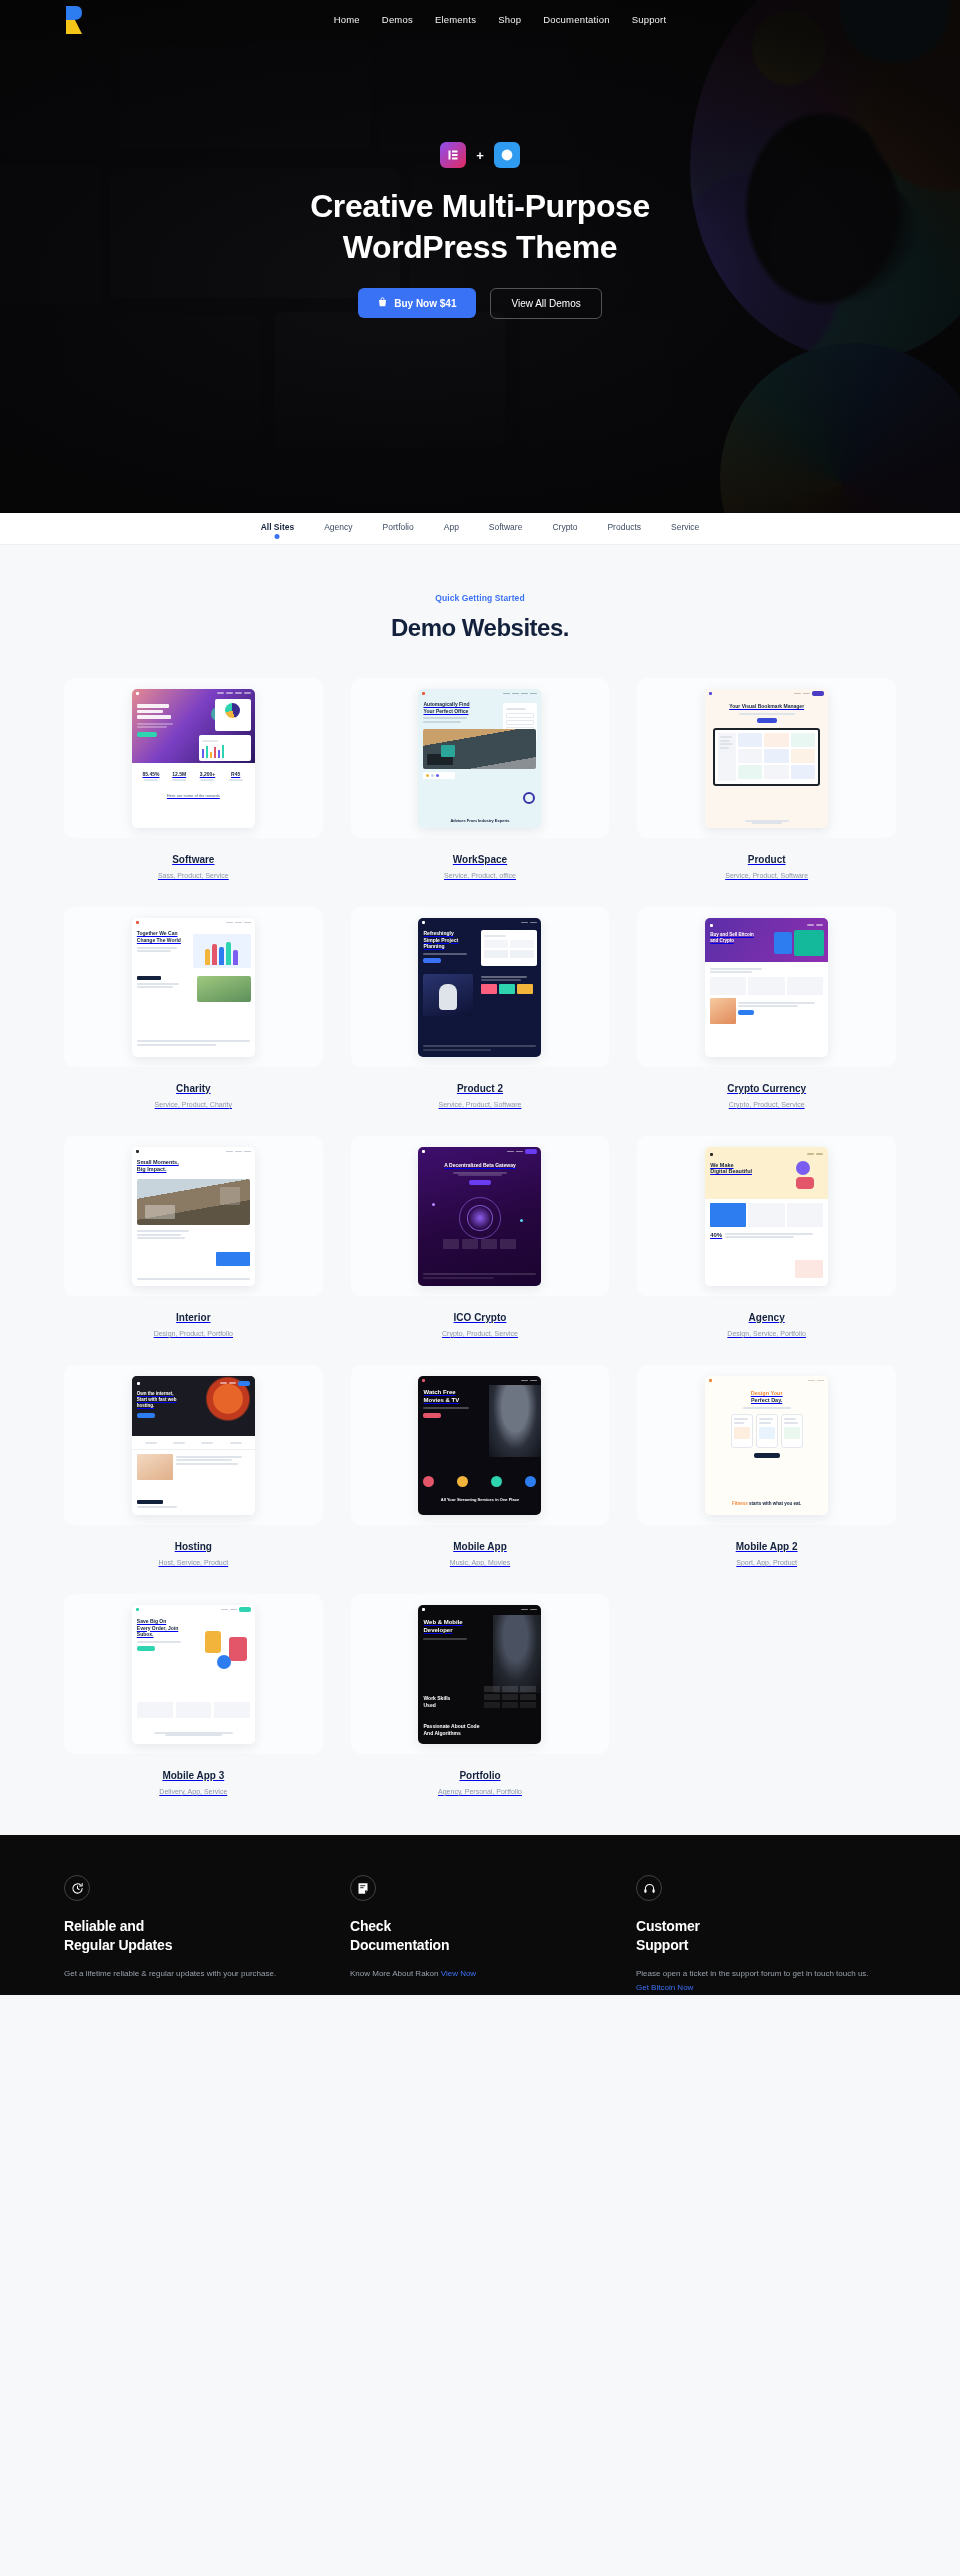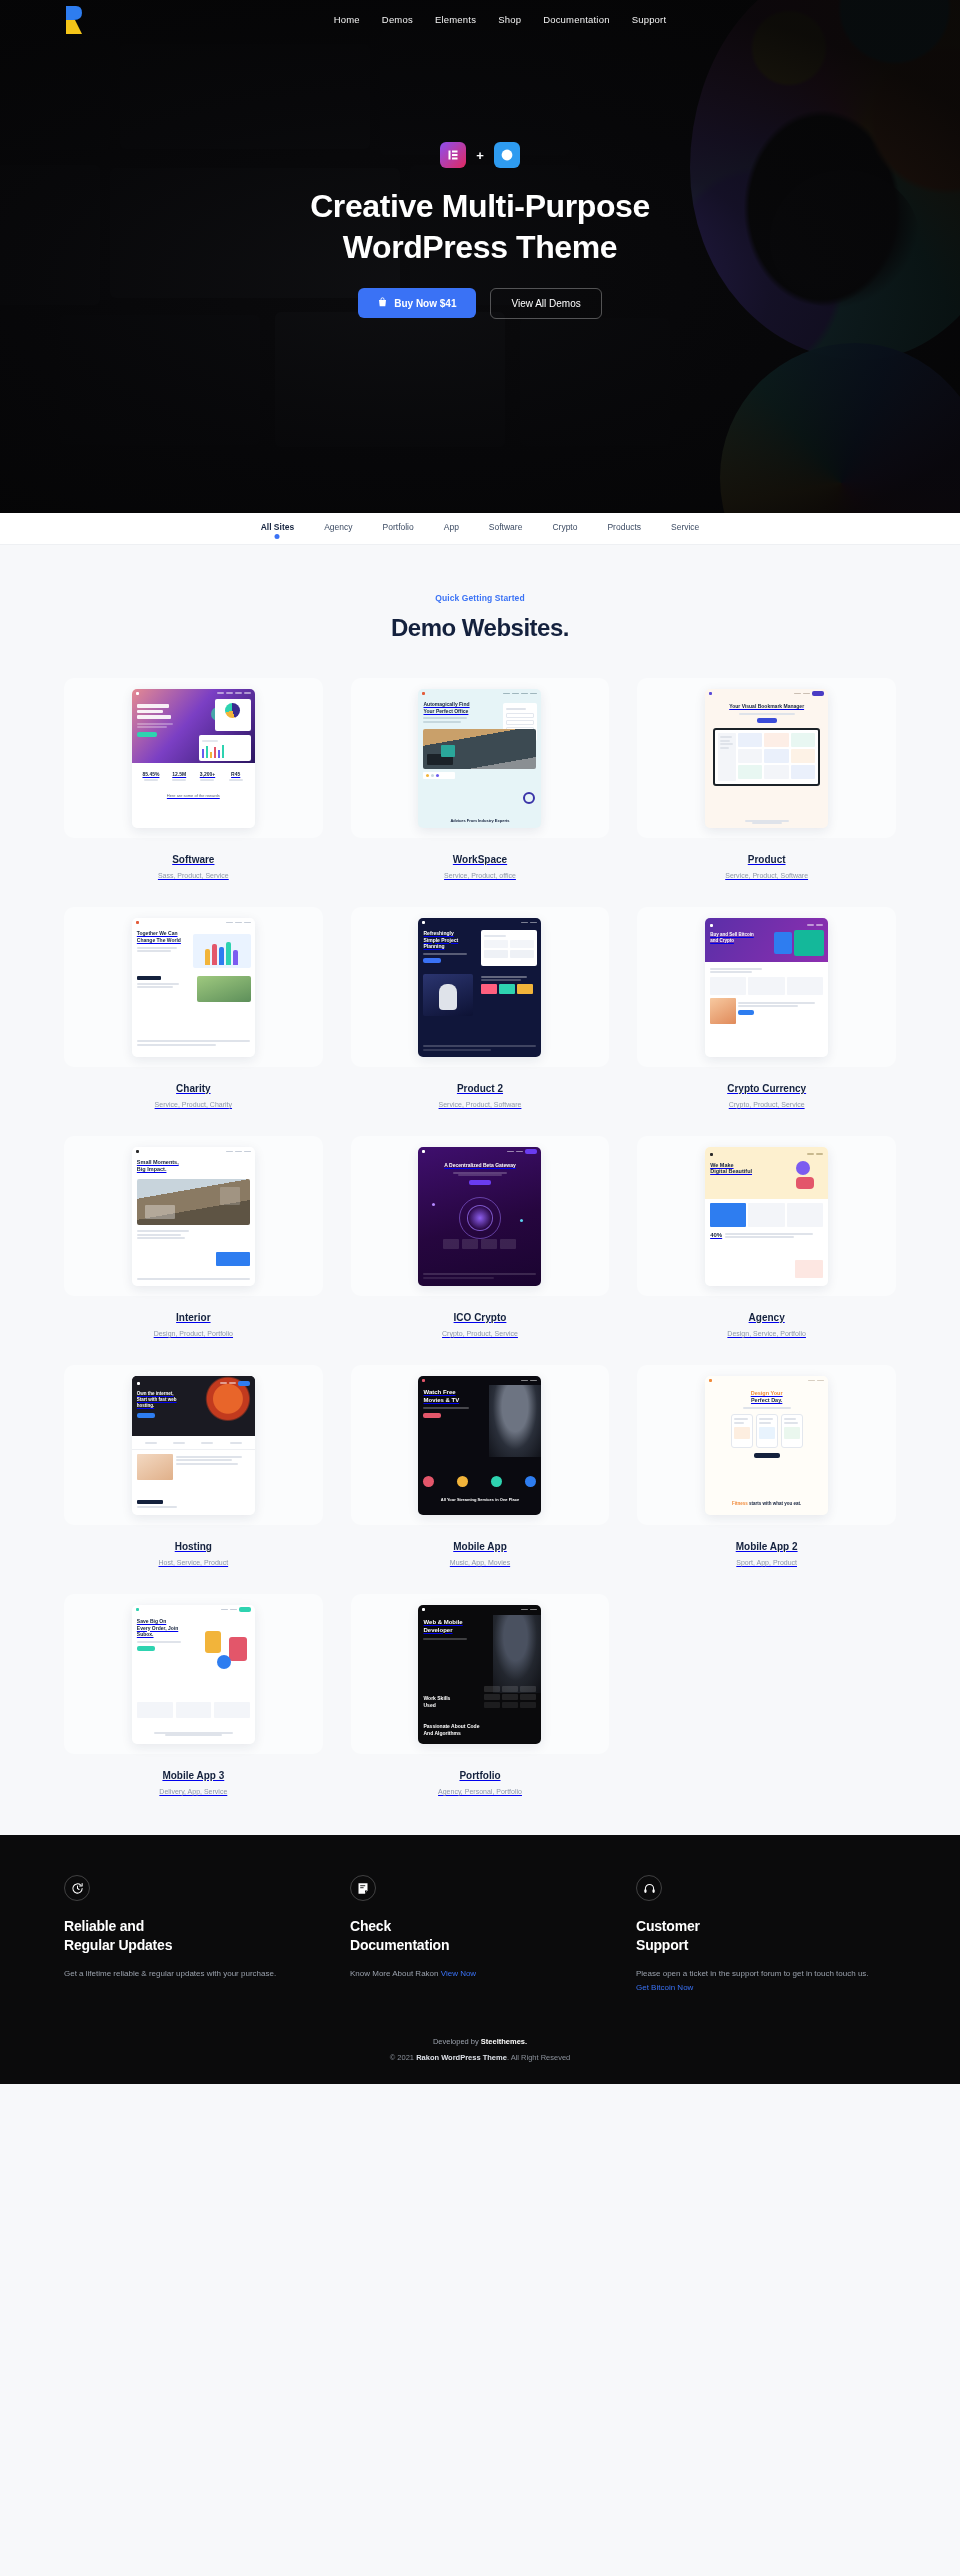--- a/index.html
+++ b/index.html
@@ -1000,23 +1000,15 @@
           <span>Customer</span><br>
           <span>Support</span>
         </div>
         <p class="ftext">
           <span>Please open a ticket in the support forum to get in touch touch us. </span><a href="#">Get Bitcoin Now</a>
         </p>
       </div>
 
     </div>
 
-    <div class="fbottom">
-      <div class="fdev">
-        <span>Developed by </span><b>Steelthemes.</b>
-      </div>
-      <div class="fcopy">
-        <span>© 2021 </span><b>Rakon WordPress Theme</b><span>. All Right Reseved</span>
-      </div>
-    </div>
   </footer>
 
 </div>
 
 </body></html>

